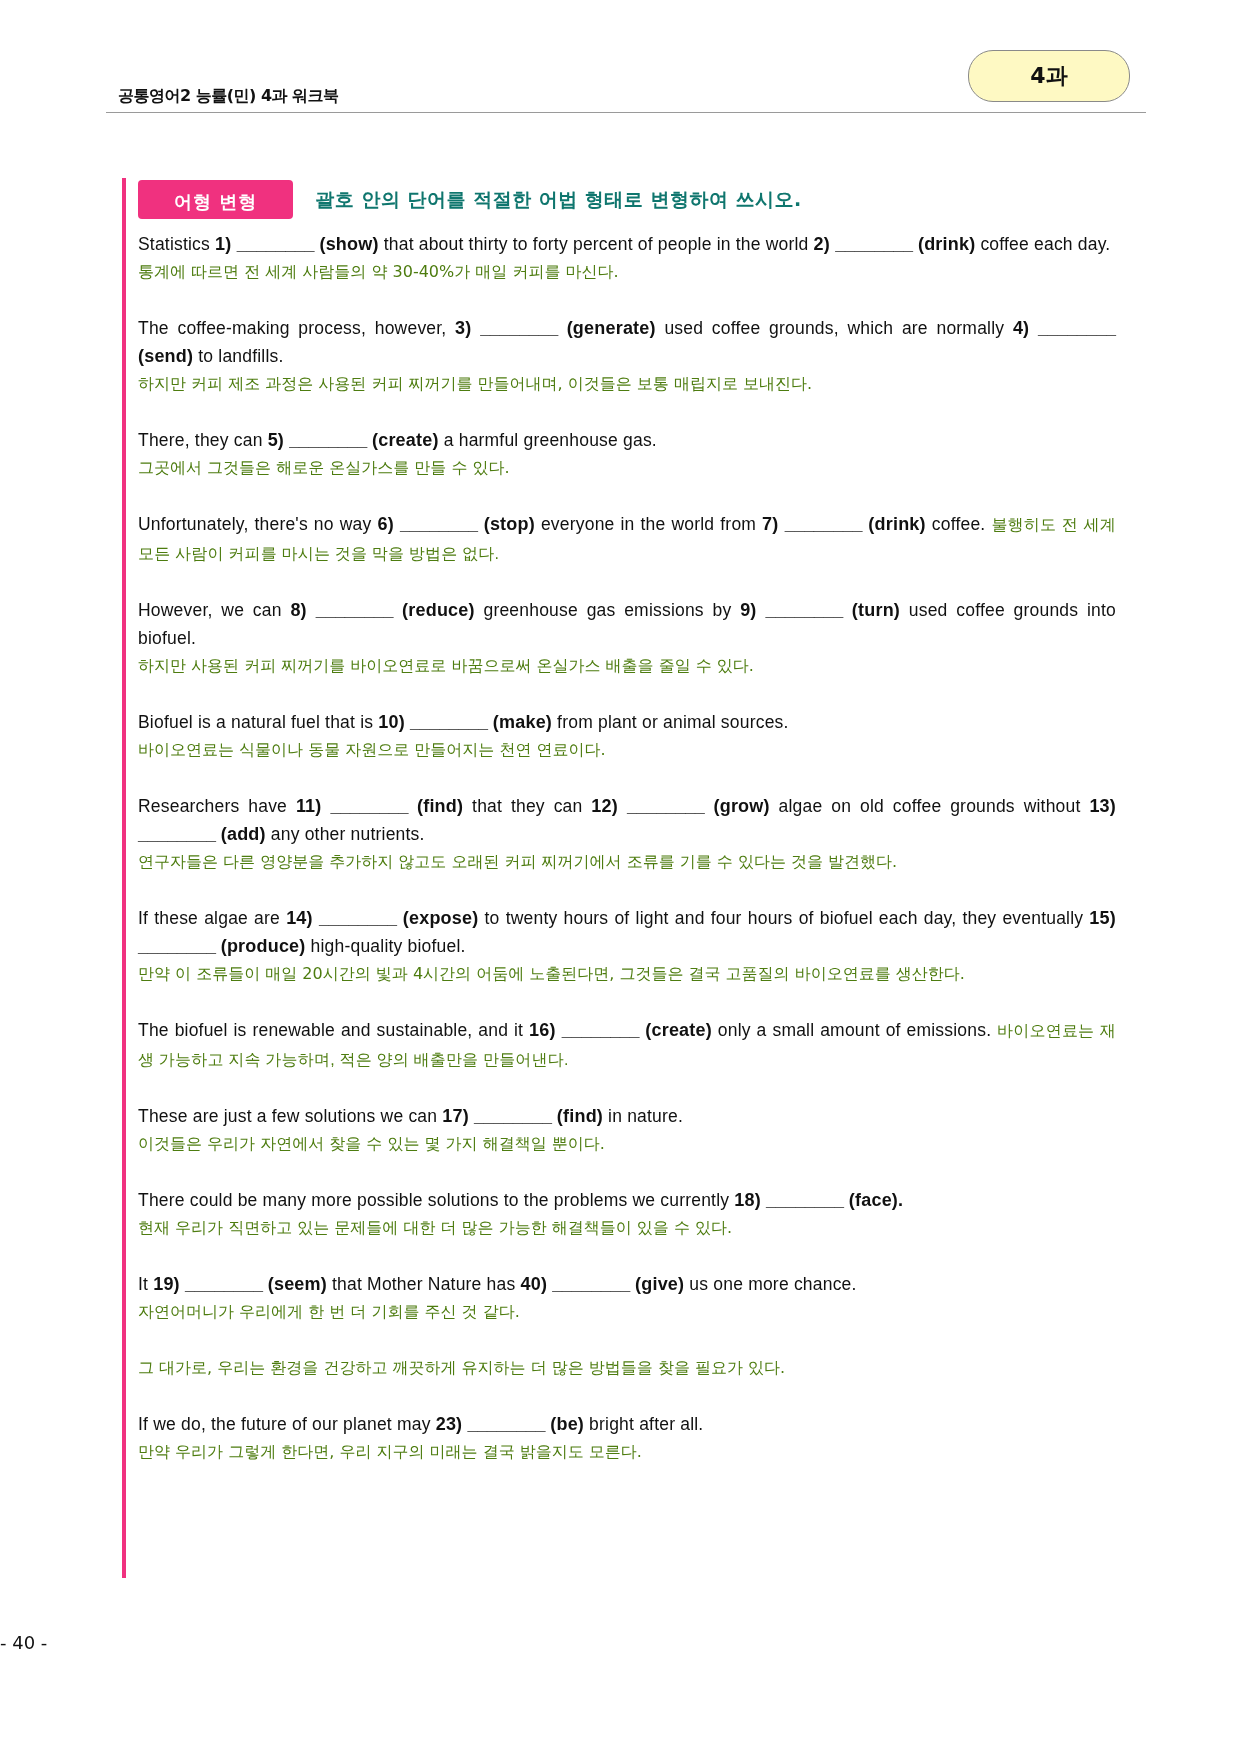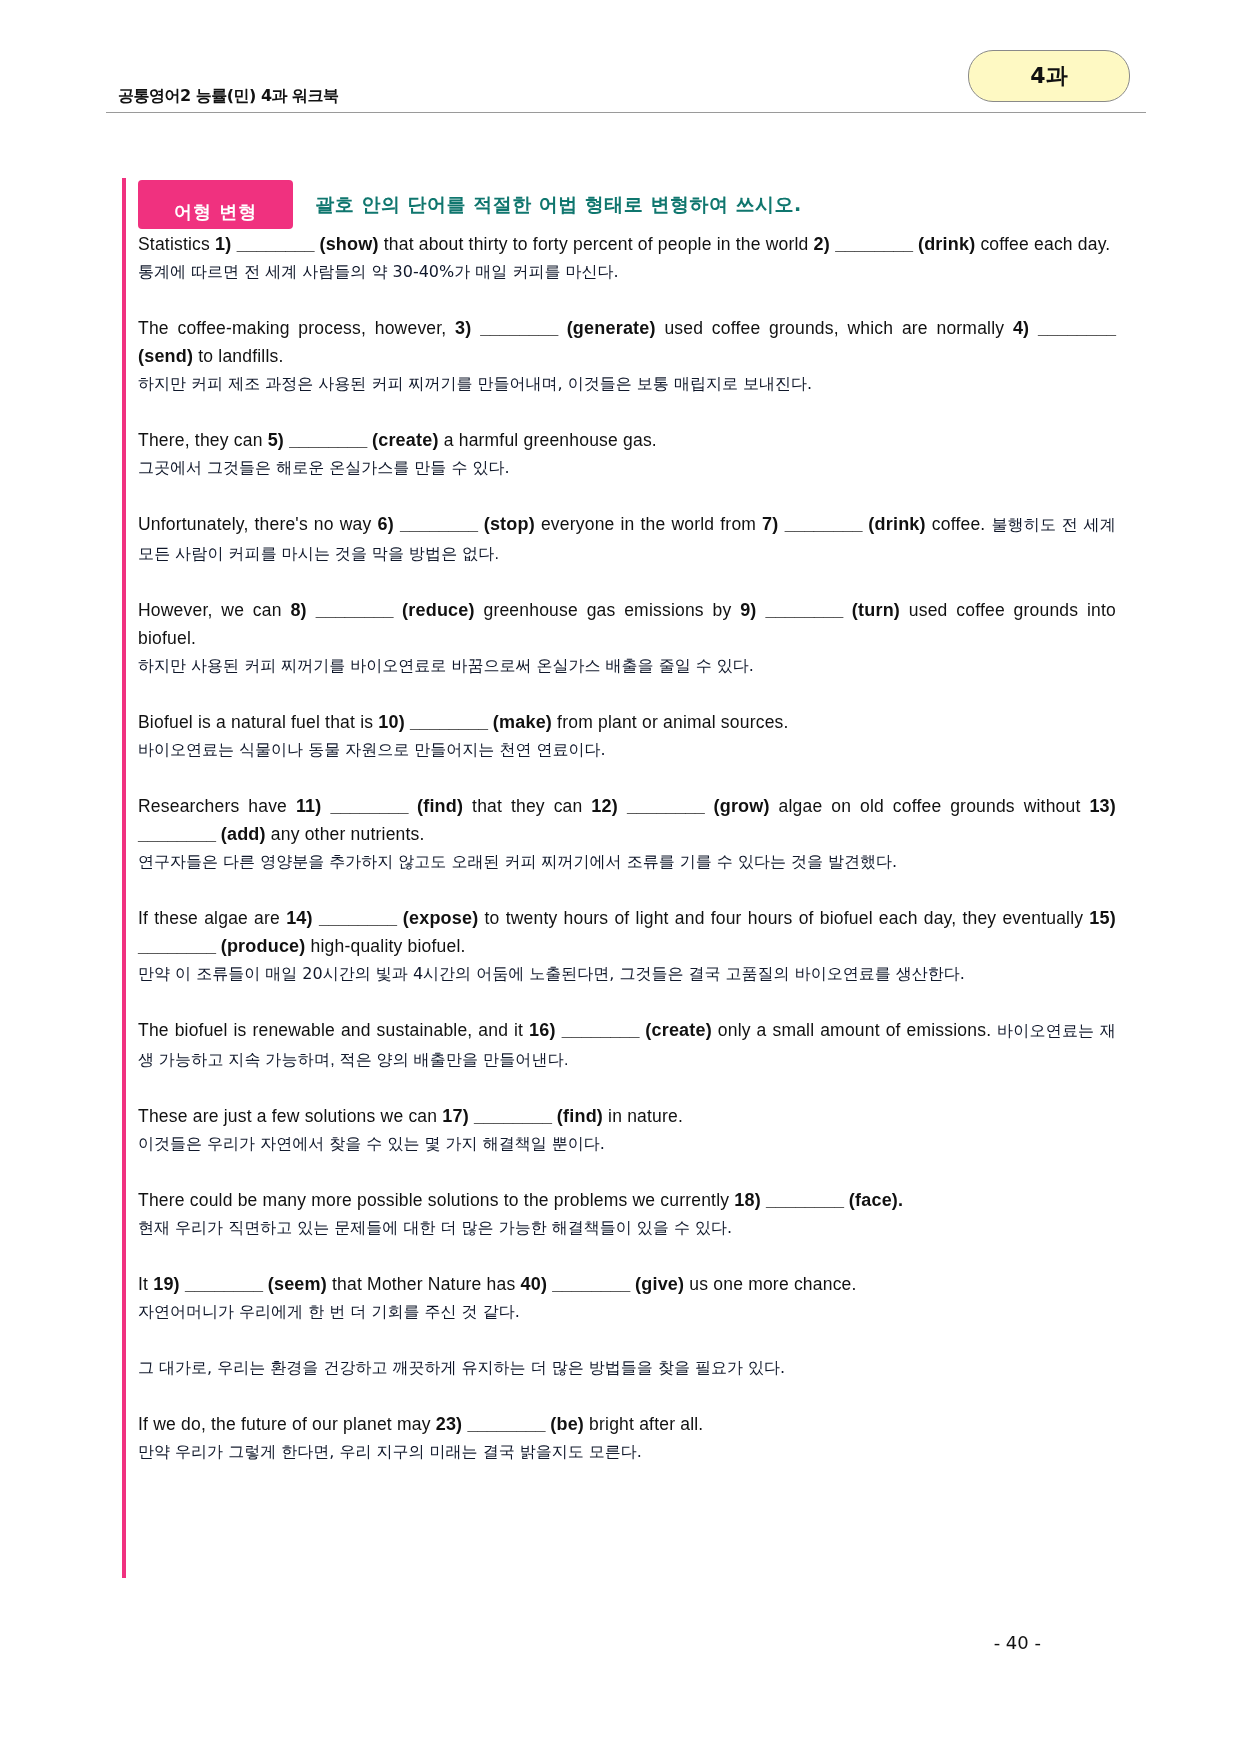--- a/index.html
+++ b/index.html
@@ -2,29 +2,29 @@
 <html><head>
 <meta charset="utf-8">
 <style>
   html, body { margin: 0; padding: 0; background: #ffffff; }
   body { width: 1240px; height: 1753px; position: relative; font-family: "DejaVu Sans", "Liberation Sans", sans-serif; color: #111; overflow: hidden; }
   .header-title { position: absolute; left: 118px; top: 86px; font-size: 16px; font-weight: bold; letter-spacing: -0.5px; text-align: center; }
   .header-line { position: absolute; left: 106px; top: 112px; width: 1040px; height: 1px; background: #9a9a9a; }
   .chapter-badge { position: absolute; left: 968px; top: 50px; width: 160px; height: 50px; border: 1px solid #8a8a8a; border-radius: 25px; display: flex; align-items: center; justify-content: center; font-size: 22px; font-weight: bold; background: #fef9c3; }
   .section { position: absolute; left: 122px; top: 178px; width: 1000px; height: 1400px; border-left: 4px solid #f0317f; }
   .section-head { position: absolute; left: 12px; top: 2px; display: flex; align-items: center; }
-  .tag { background: #f0317f; color: #fff; font-weight: bold; font-size: 18px; padding: 20px 36px 5px 36px; border-radius: 4px; letter-spacing: 1px; }
+  .tag { background: #f0317f; color: #fff; font-weight: bold; font-size: 18px; padding: 10px 36px 5px 36px; border-radius: 4px; letter-spacing: 1px; }
   .instr { color: #0f766e; font-weight: bold; font-size: 19px; margin-left: 22px; letter-spacing: 0.5px; }
   .items { position: absolute; left: 12px; top: 52px; width: 978px; }
   .item { margin-bottom: 28px; }
   .en { font-size: 17.5px; line-height: 28px; text-align: justify; font-family: "Liberation Sans", sans-serif; letter-spacing: 0.2px; }
-  .ko { font-size: 16px; line-height: 28px; color: #0f172a; }
+  .ko { font-size: 16px; line-height: 28px; color: #4d7c0f; }
   .num, .verb { font-weight: bold; font-size: 18px; }
   .blank { font-weight: bold; letter-spacing: 0; }
-  .page-num { position: absolute; left: 0; width: 1041px; top: 1632px; text-align: right; font-size: 18px; }
+  .page-num { position: absolute; left: 0; width: 1041px; top: 1632px; text-align: left; font-size: 18px; }
 </style>
 </head>
 <body>
 
 <div class="header-title">공통영어2 능률(민) 4과 워크북</div>
 <div class="chapter-badge">4과</div>
 <div class="header-line"></div>
 
 <div class="section">
   <div class="section-head">

